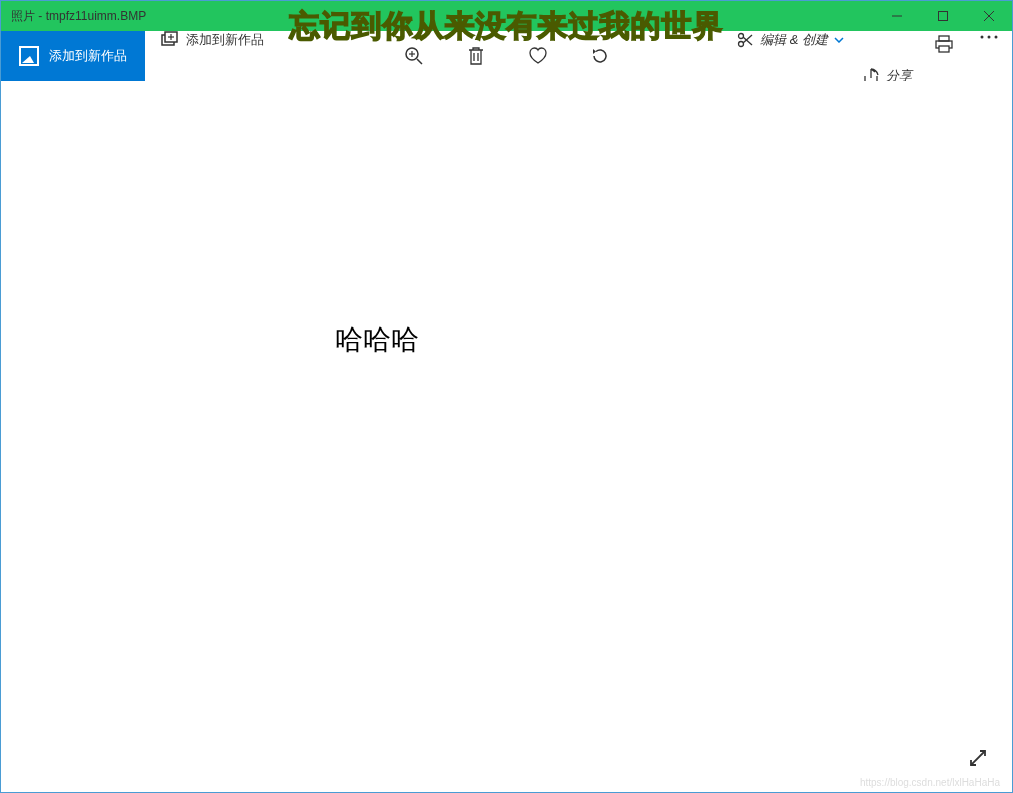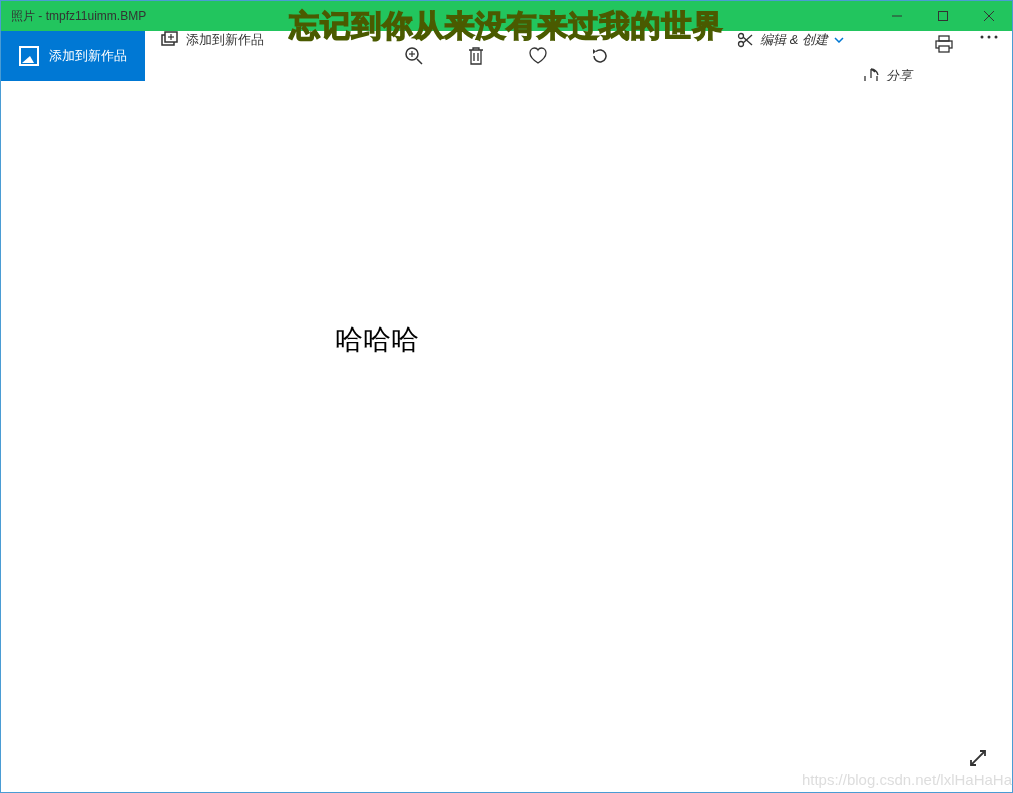--- a/index.html
+++ b/index.html
@@ -182,23 +182,23 @@
       position: absolute;
       right: 22px;
       bottom: 22px;
       width: 22px;
       height: 22px;
       cursor: pointer;
       color: #333;
     }
     .watermark {
       position: absolute;
-      right: 0;
+      right: 12px;
       bottom: 4px;
-      font-size: 15px;
+      font-size: 10px;
       color: #ddd;
       z-index: 2;
     }
     svg { display: block; }
   </style>
 </head>
 <body>
 
 <div class="window">
 

